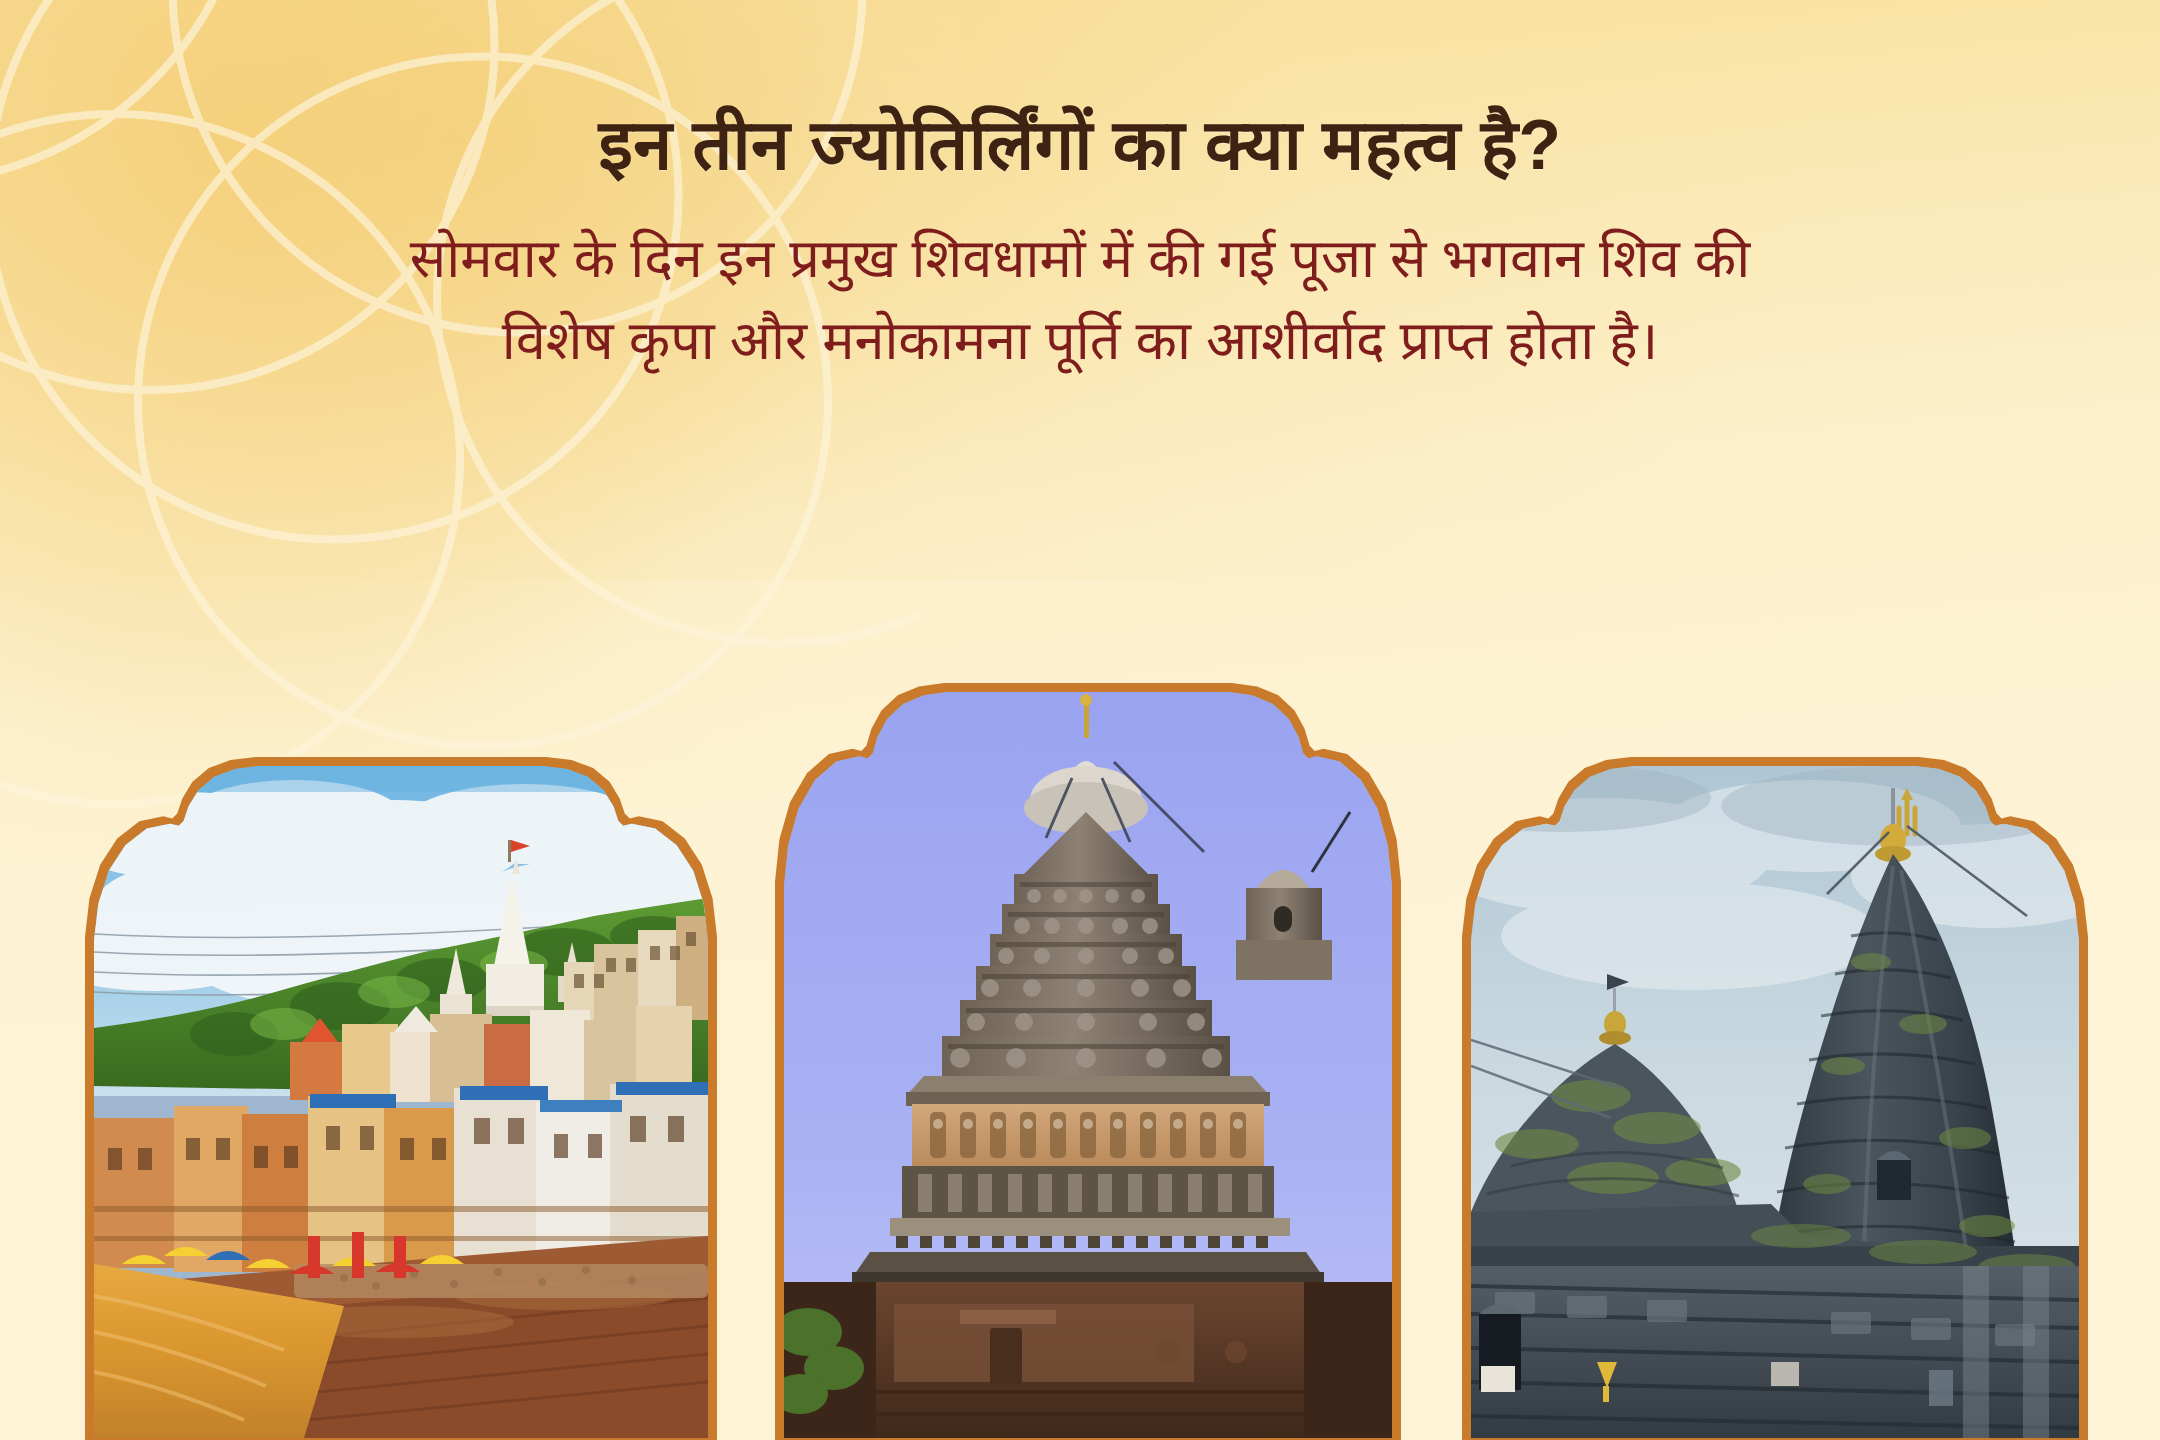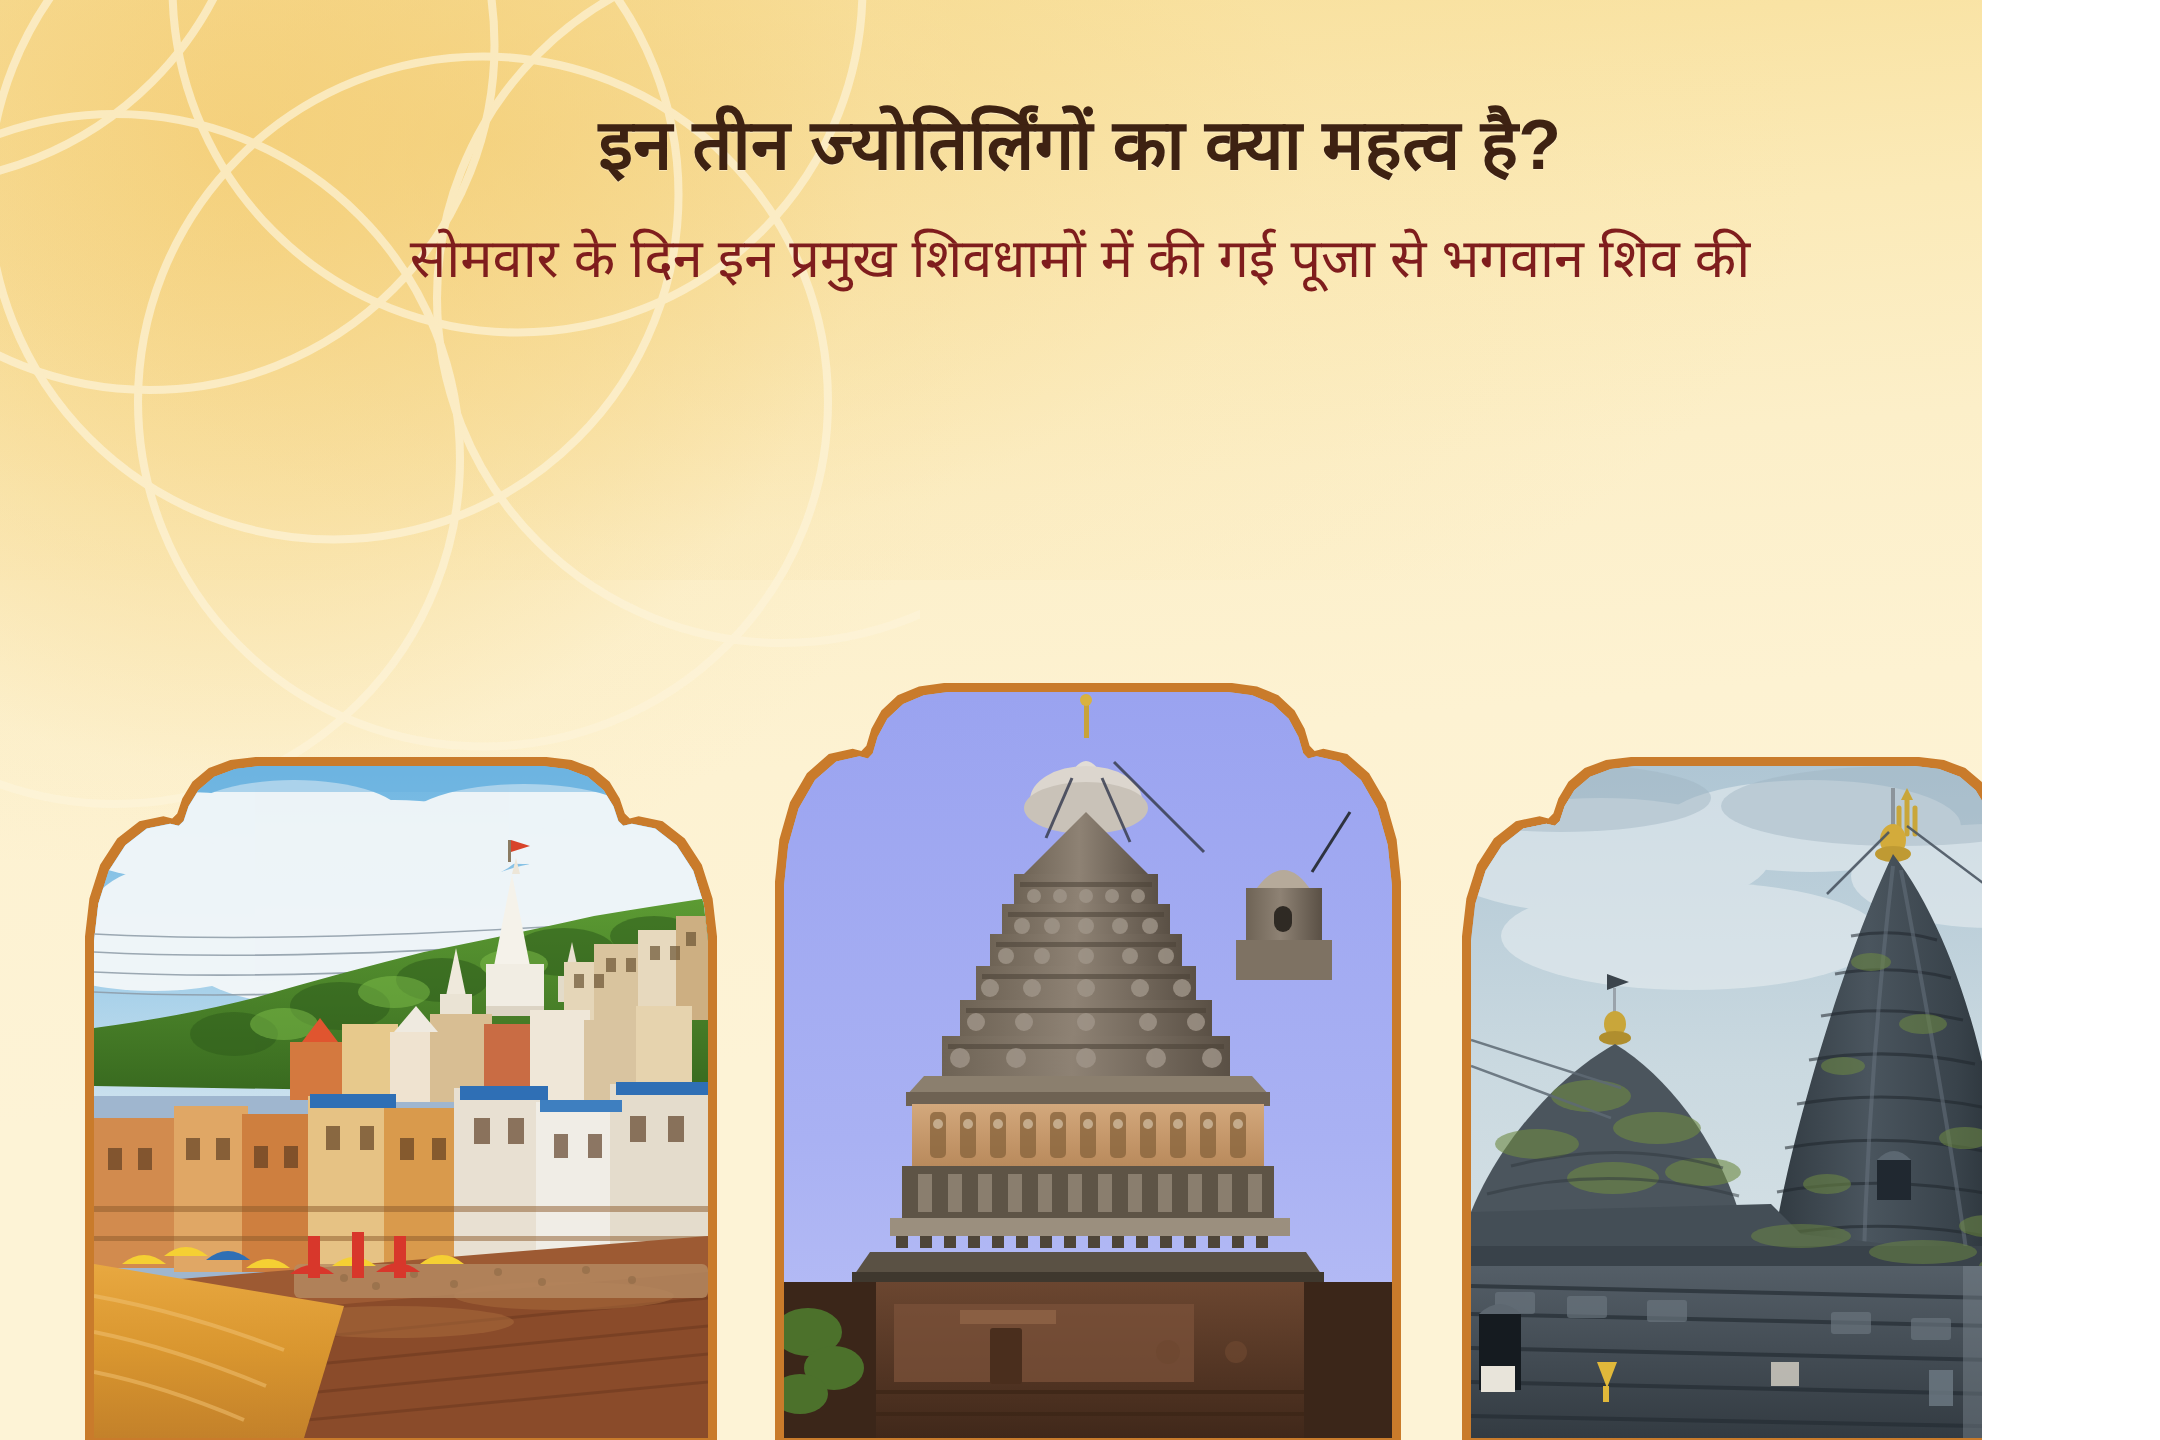--- a/index.html
+++ b/index.html
@@ -6,21 +6,21 @@
   * { margin:0; padding:0; box-sizing:border-box; }
 
   html, body {
     width:2160px; height:1440px;
     overflow:hidden;
     font-family:"Liberation Sans","DejaVu Sans",sans-serif;
   }
 
   #stage {
     position:relative;
-    width:1982px; height:1440px;
+    width:2160px; height:1440px;
     background:#FCEFC8;
     overflow:hidden;
   }
 
   
   .bg-base {
     position:absolute; inset:0;
     background:
       linear-gradient(175deg,
         #F7DE95 0%,
@@ -150,20 +150,21 @@
         <circle cx="880" cy="520" r="300"></circle>
         <circle cx="120" cy="120" r="300"></circle>
       </g>
     </svg>
   </div>
 
   <div class="headline-wrap">
     <h1 class="title">इन तीन ज्योतिर्लिंगों का क्या महत्व है?</h1>
     <div class="subtitle">
       <span class="ln">सोमवार के दिन इन प्रमुख शिवधामों में की गई पूजा से भगवान शिव की</span>
+      <span class="ln">विशेष कृपा और मनोकामना पूर्ति का आशीर्वाद प्राप्त होता है।</span>
     </div>
   </div>
 
   <div class="card" id="card-omkareshwar">
     <div class="inner">
       <svg viewBox="0 0 614 672" preserveAspectRatio="xMidYMid slice" aria-hidden="true">
         <defs>
           <linearGradient id="o-sky" x1="0" y1="0" x2="0" y2="1">
             <stop offset="0" stop-color="#6FB6E2"></stop>
             <stop offset="0.55" stop-color="#9ACBE8"></stop>

